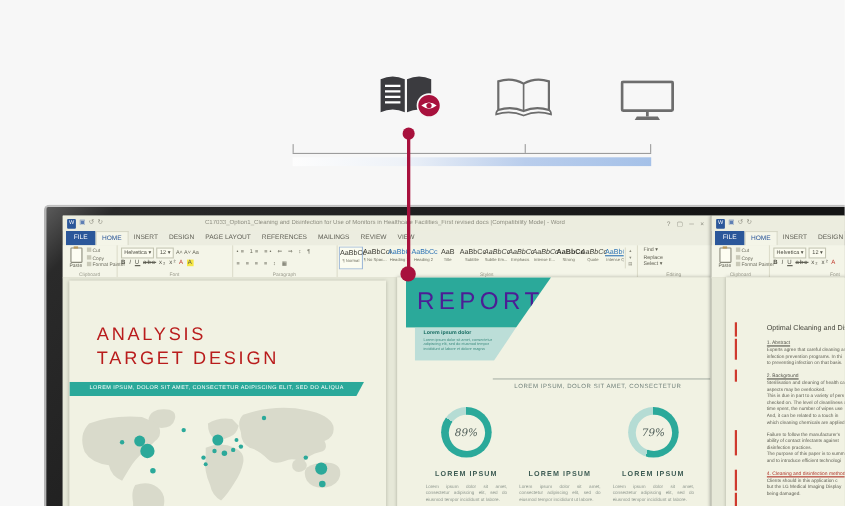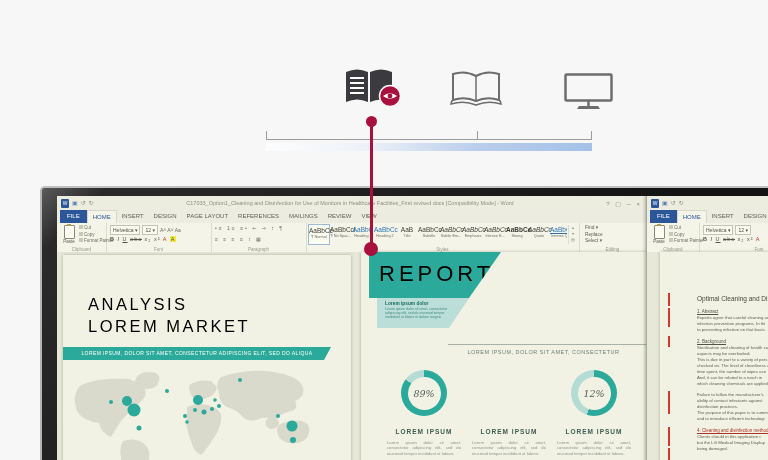--- a/index.html
+++ b/index.html
@@ -68,31 +68,31 @@
   .chip.bold .sample{font-weight:bold;}
   .gallery-scroll{position:absolute;right:2px;top:2px;bottom:8px;width:8px;border-left:1px solid #ddddcb;font-size:4px;color:#8a8a7c;text-align:center;line-height:6px;}
   .edit-lines{position:absolute;left:6px;top:2px;font-size:4.8px;color:#5d5d50;line-height:6.5px;white-space:nowrap;}
 
   
   .docarea{position:absolute;left:0;right:0;top:56px;bottom:0;background:#e6e8d8;}
   .page{position:absolute;background:#f1f2e3;box-shadow:0 0 3px rgba(60,60,50,.35);}
   .page1{left:6px;top:3px;width:288px;height:260px;}
   .page2{left:304px;top:0px;width:288px;height:263px;overflow:hidden;}
 
-  .an-h{position:absolute;left:25px;font-size:16.5px;letter-spacing:2.5px;color:#000000;}
+  .an-h{position:absolute;left:25px;font-size:16.5px;letter-spacing:2.5px;color:#b91c1c;}
   .an-banner{position:absolute;left:0;top:92px;width:268px;height:13px;background:#2ba99a;
     clip-path:polygon(0 0,100% 0,calc(100% - 7px) 100%,0 100%);
     color:#fff;font-size:5px;letter-spacing:.4px;text-align:center;line-height:13px;white-space:nowrap;}
   .map{position:absolute;left:8px;top:112px;}
   .map path{fill:#d9dacb;}
   .map g.dots circle{fill:#2ba99a;}
 
   .report-banner{position:absolute;left:8px;top:0;width:132px;height:46px;background:#2ba99a;
     clip-path:polygon(0 0,100% 0,calc(100% - 32px) 100%,0 100%);}
-  .report-banner .rtxt{font-size:22px;letter-spacing:4px;color:#000000;line-height:44px;padding-left:10px;white-space:nowrap;}
+  .report-banner .rtxt{font-size:22px;letter-spacing:4px;color:#4c1d95;line-height:44px;padding-left:10px;white-space:nowrap;}
   .note-box{position:absolute;left:16px;top:46px;width:92px;height:30px;background:#bcded8;
     clip-path:polygon(0 0,100% 0,calc(100% - 20px) 100%,0 100%);overflow:hidden;}
   .note-box .nt{font-size:4.8px;font-weight:bold;color:#156b60;margin:3px 0 1px 8px;}
   .note-box .nb{font-size:3.5px;line-height:4.2px;color:#3f8d81;width:66px;margin-left:8px;}
   .team-head{position:absolute;left:85px;top:68px;width:195px;text-align:center;font-size:15px;letter-spacing:2px;color:#4b5b5e;white-space:nowrap;}
   .team-line{position:absolute;left:87px;top:92px;width:198px;height:1px;background:#a9b1a7;}
   .team-sub{position:absolute;left:85px;top:97px;width:195px;text-align:center;font-size:5.5px;letter-spacing:.5px;color:#70807a;white-space:nowrap;}
   .donut{position:absolute;top:118px;width:46px;height:46px;border-radius:50%;}
   .donut .hole{position:absolute;left:6.5px;top:6.5px;right:6.5px;bottom:6.5px;border-radius:50%;background:#f1f2e3;}
   .donut .pct{position:absolute;left:0;right:0;top:0;bottom:0;display:flex;align-items:center;justify-content:center;
@@ -282,21 +282,21 @@
                 <div>Select ▾</div>
               </div>
             <div class="glabel">Editing</div>
           </div>
         </div>
 
         <div class="docarea">
 
           <div class="page page1">
             <div class="an-h" style="top:40px;">ANALYSIS</div>
-            <div class="an-h" style="top:62px;">LOREM MARKET</div>
+            <div class="an-h" style="top:62px;">TARGET DESIGN</div>
             <div class="an-banner">LOREM IPSUM, DOLOR SIT AMET, CONSECTETUR ADIPISCING ELIT, SED DO ALIQUA</div>
             <svg class="map" width="272" height="148" viewBox="0 0 272 148">
               <path d="M64,14 q2,-9 14,-9 q12,0 10,9 q-2,8 -12,8 q-11,0 -12,-8 z"></path>
               <path d="M10,18 q20,-8 48,-6 l14,6 q6,10 -2,16 l-10,10 q-8,6 -14,16 l-6,10 q-10,-4 -12,-14 q-16,-2 -22,-12 q-6,-16 4,-26 z"></path>
               <path d="M52,74 q12,-4 20,2 q8,6 6,16 q-2,12 -8,22 q-4,8 -8,14 q-6,-2 -8,-10 q-4,-16 -4,-28 q-2,-10 2,-16 z"></path>
               <path d="M118,18 q10,-6 22,-4 l6,6 q-2,8 -8,10 q-8,4 -14,2 q-6,-4 -6,-14 z"></path>
               <path d="M116,40 q14,-6 26,0 q10,4 8,14 q-2,10 -8,18 q-6,10 -12,16 q-8,-4 -10,-14 q-6,-14 -4,-24 z"></path>
               <path d="M150,10 q30,-10 58,-4 q20,4 24,14 q2,10 -8,14 q4,8 -4,10 q-10,2 -16,10 q-8,-6 -16,-2 q-10,4 -16,-2 q-8,-8 -16,-10 q-8,-4 -8,-14 q-4,-10 2,-16 z"></path>
               <path d="M196,52 q6,-4 10,0 q4,4 0,8 q-6,4 -10,0 q-3,-4 0,-8 z"></path>
               <path d="M208,58 q10,-6 22,-4 q10,2 8,12 q-2,8 -12,10 q-12,2 -18,-6 q-4,-8 0,-12 z"></path>
@@ -332,21 +332,21 @@
             </div>
             <div class="team-line"></div>
             <div class="team-sub">LOREM IPSUM, DOLOR SIT AMET, CONSECTETUR</div>
 
             <div class="donut" style="left: 40px; background: conic-gradient(rgb(43, 169, 154) 0deg, rgb(43, 169, 154) 85%, rgb(181, 220, 212) 0deg);">
               <div class="hole"></div>
                 <div class="pct">89%</div>
             </div>
             <div class="donut" style="left: 210px; background: conic-gradient(rgb(43, 169, 154) 0deg, rgb(43, 169, 154) 55%, rgb(181, 220, 212) 0deg);">
               <div class="hole"></div>
-                <div class="pct">12%</div>
+                <div class="pct">79%</div>
             </div>
 
             <div class="dlabel" style="left:23px;">LOREM IPSUM</div>
             <div class="dlabel" style="left:108px;">LOREM IPSUM</div>
             <div class="dlabel" style="left:193px;">LOREM IPSUM</div>
 
             <div class="dtext" style="left:26px;">Lorem ipsum dolor sit amet, consectetur adipiscing elit, sed do eiusmod tempor incididunt ut labore.</div>
             <div class="dtext" style="left:111px;">Lorem ipsum dolor sit amet, consectetur adipiscing elit, sed do eiusmod tempor incididunt ut labore.</div>
             <div class="dtext" style="left:196px;">Lorem ipsum dolor sit amet, consectetur adipiscing elit, sed do eiusmod tempor incididunt ut labore.</div>
           </div>

